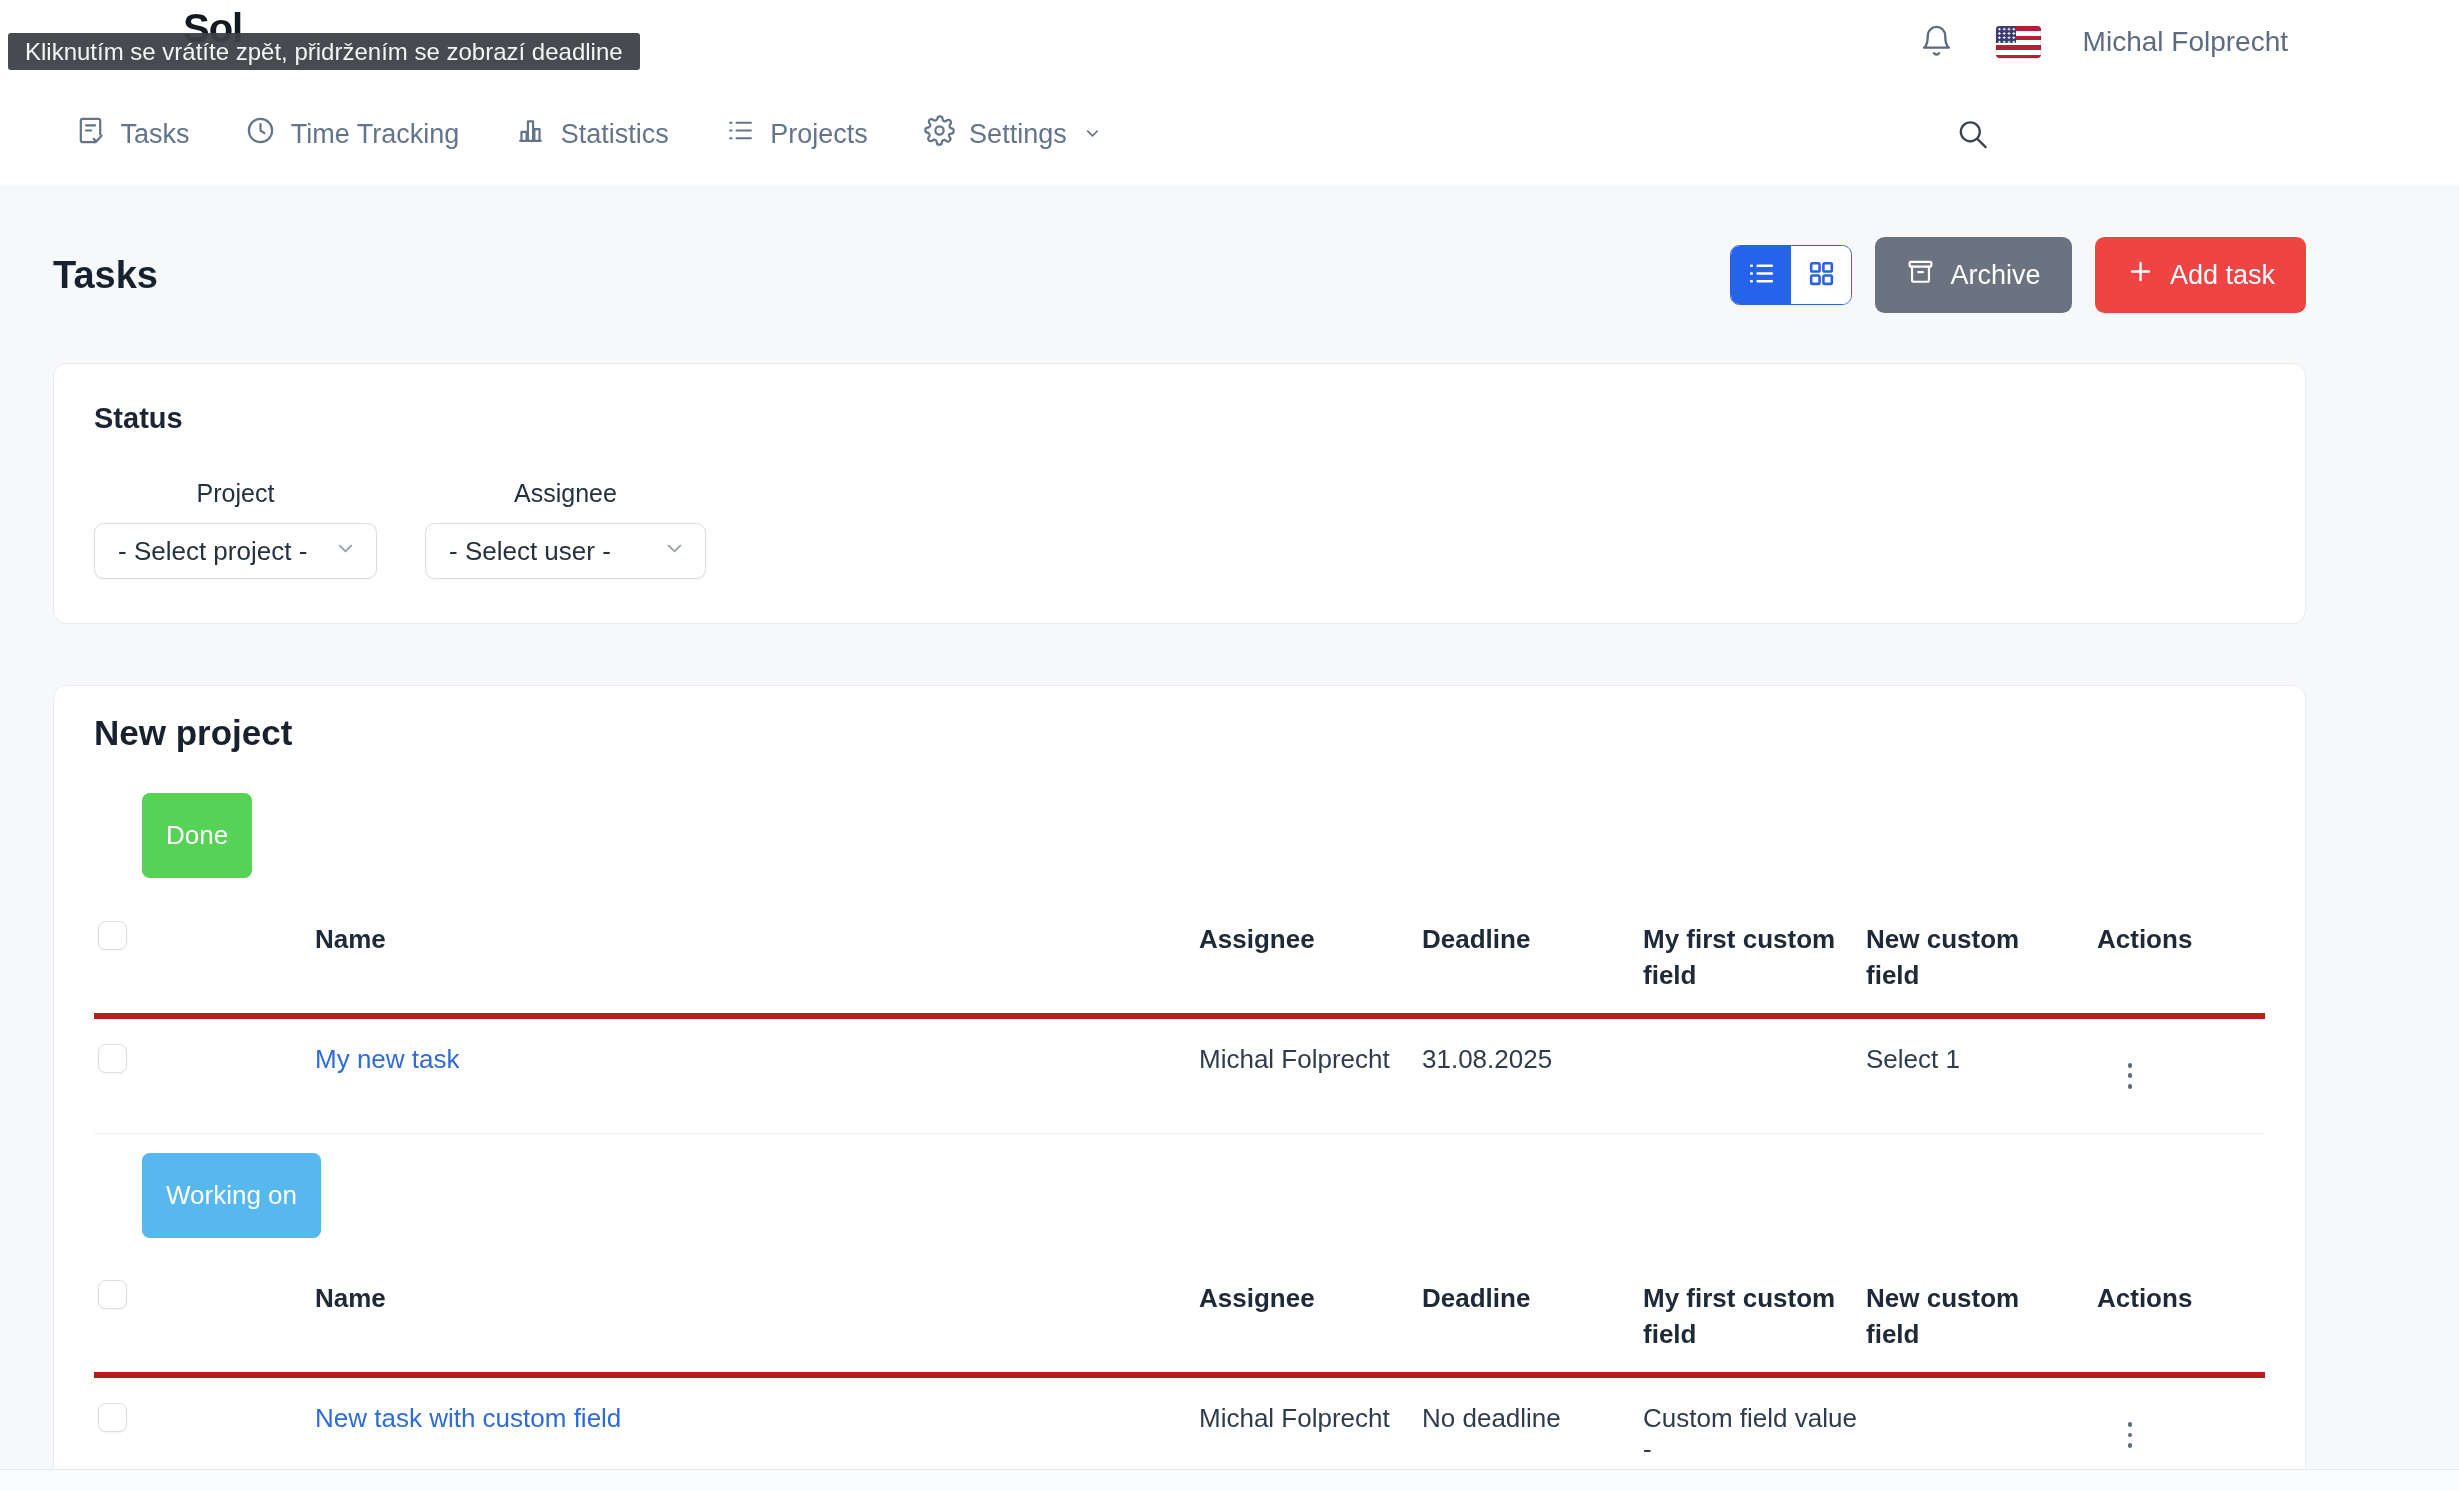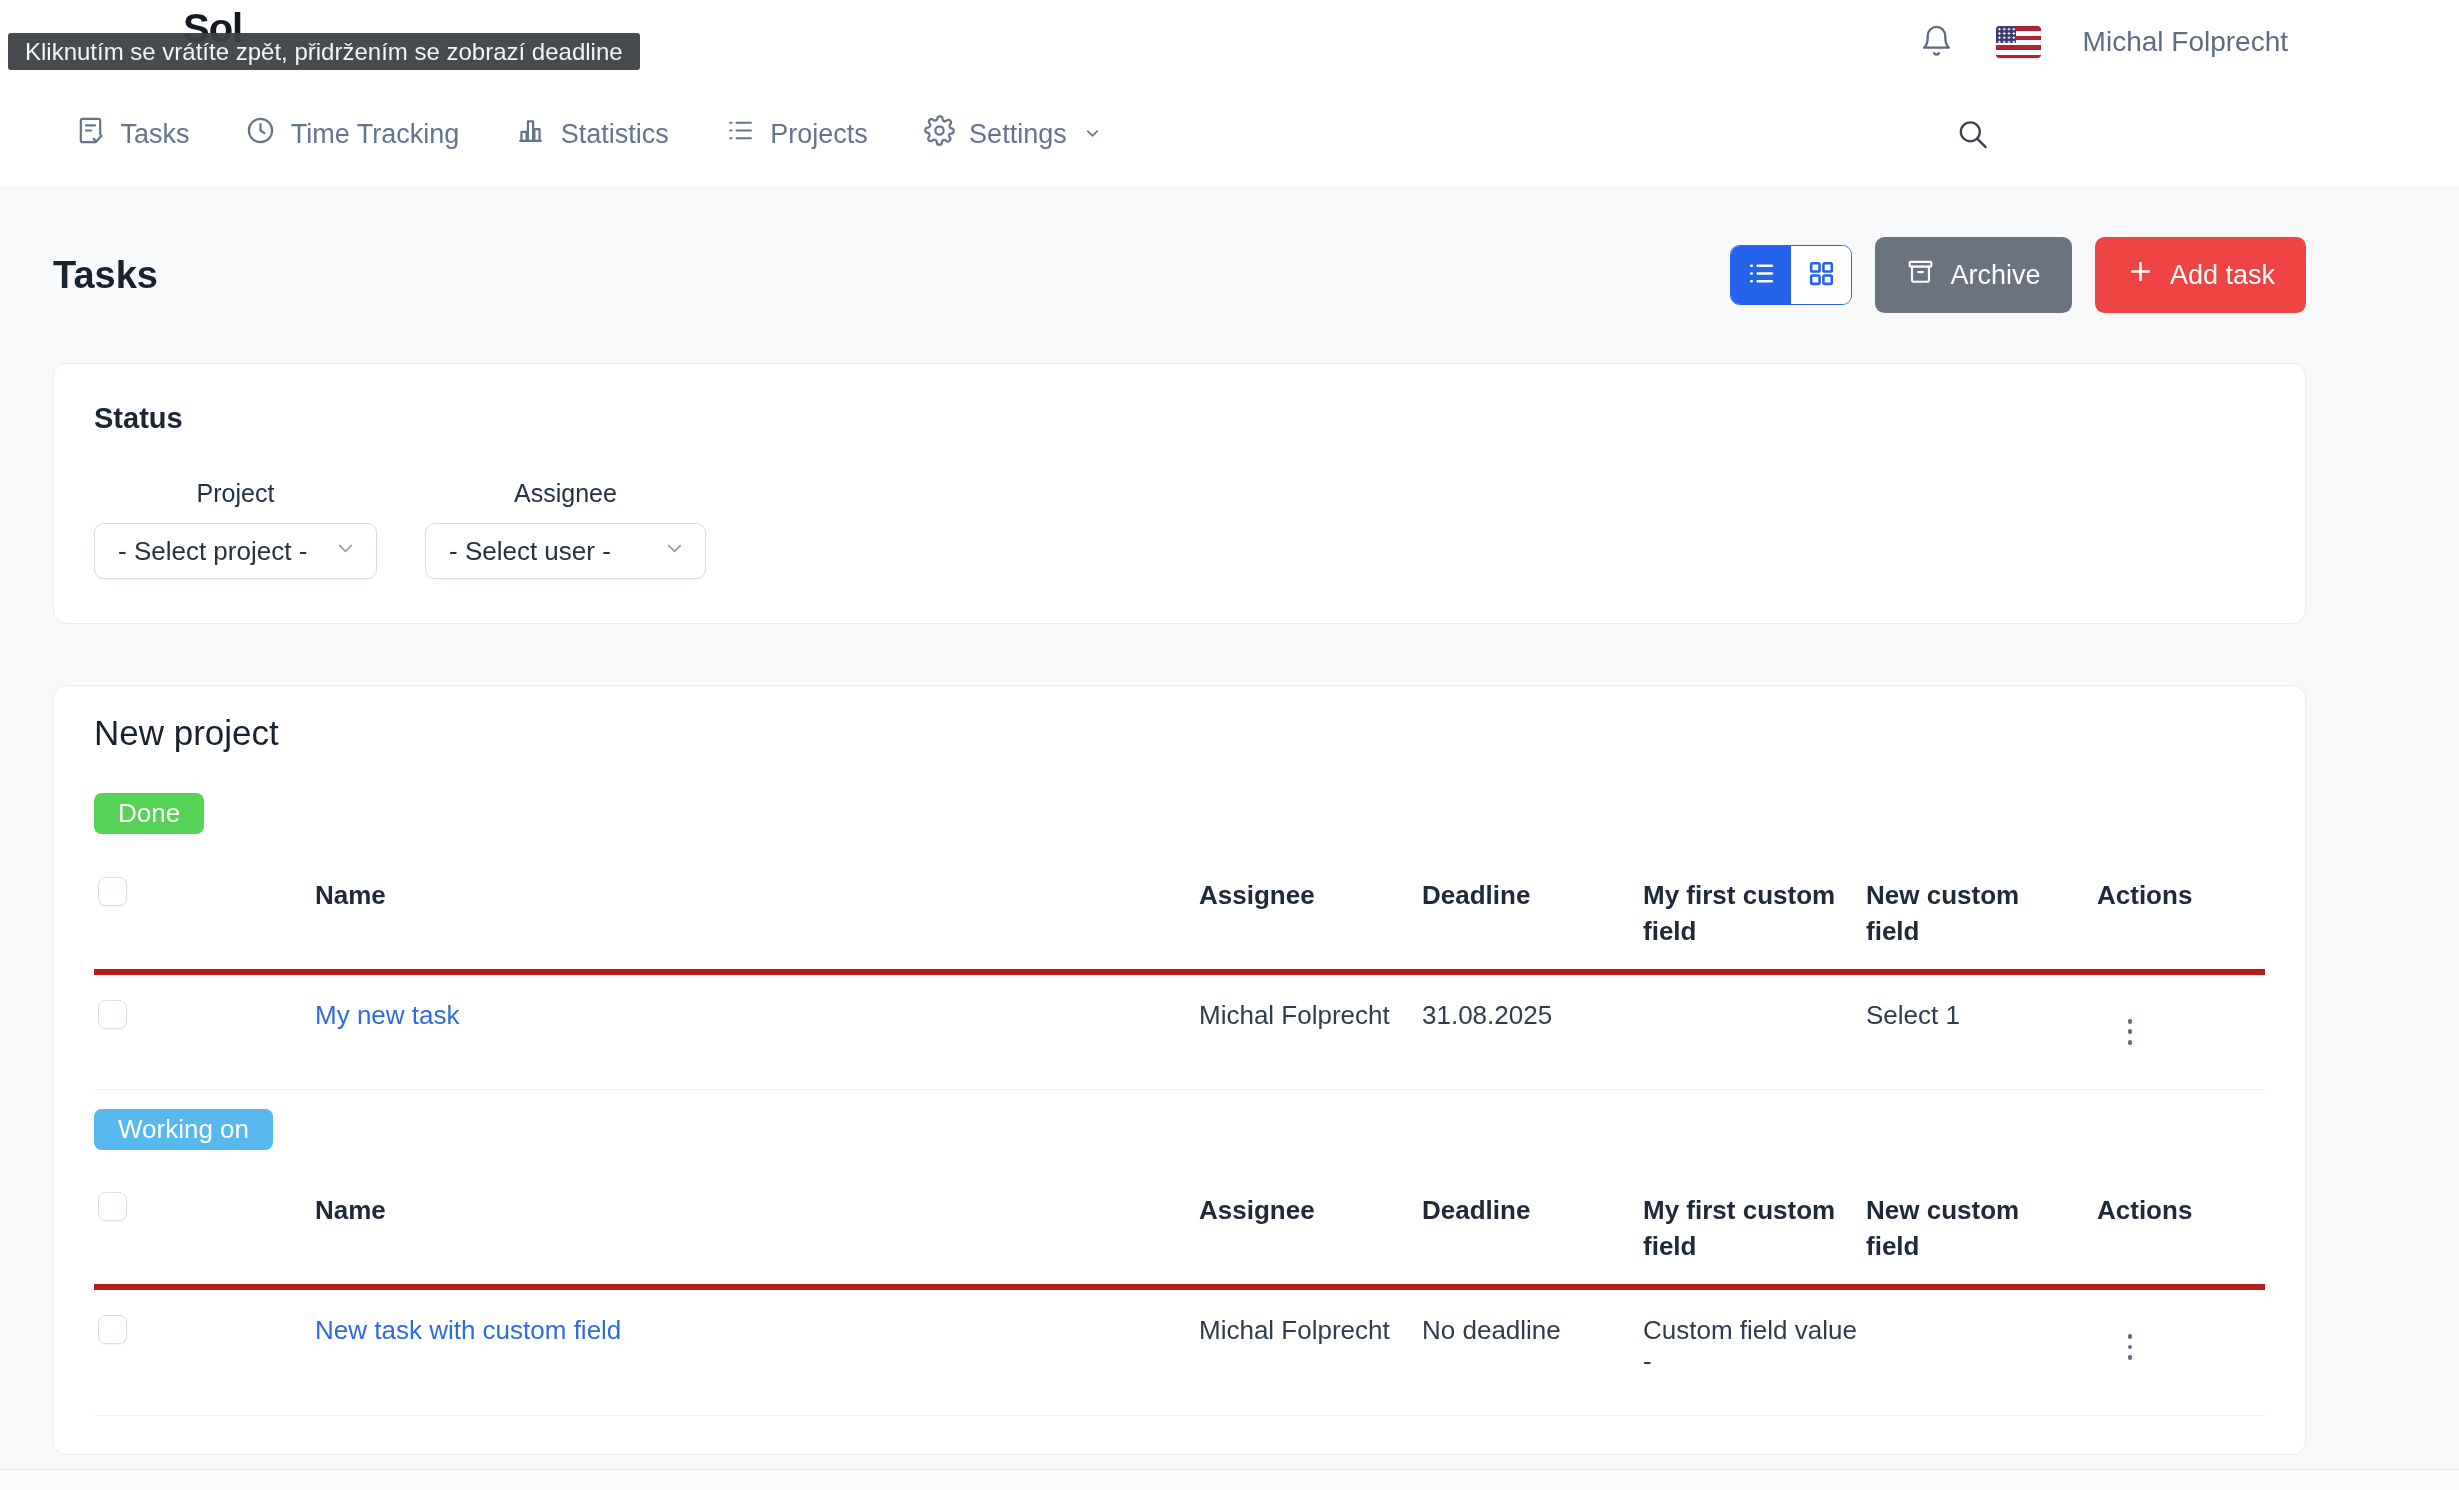--- a/index.html
+++ b/index.html
@@ -50,22 +50,22 @@
   .filter-card{ margin-top:50px; padding:38px 40px 44px; }
   .filter-heading{ font-size:29px; font-weight:800; color:#1b2533; margin-bottom:44px; }
   .filter-fields{ display:flex; gap:48px;text-align:center; }
   .ffield .flabel{ font-size:25px; color:#243142; margin-bottom:15.4px; }
   .select{ height:56px; border:1px solid #d8dde3; border-radius:9.6px; background:#fff; display:flex; align-items:center; justify-content:space-between; padding:0 19px 0 23px; font-size:26px; color:#27323f; cursor:pointer; box-shadow:0 1px 1.9px rgba(16,24,40,.04);}
   .select svg{ width:23px; height:23px; color:#99a2ad; margin-left:25px;}
   .sel-project{ width:283px;} .sel-user{ width:281px;} .sel-status{ width:288px;}
 
   
   .project-card{ margin-top:61px; padding:27px 40px 38px; }
-  h2.project-title{ font-size:35px; font-weight:400; color:#18212e; margin-bottom:40px; }
-  .badge{ display:inline-block; padding:5px 24px; border-radius:7.7px; color:#ffffff; font-size:26px; cursor:default;}
+  h2.project-title{ font-size:35px; font-weight:700; color:#18212e; margin-bottom:40px; }
+  .badge{ display:inline-block; padding:27px 24px; border-radius:7.7px; color:#ffffff; font-size:26px; cursor:default;margin-left:48px;}
   .badge-done{ background:#56d356; }
   .badge-working{ background:#57b8ee; margin-top:19px; }
 
   .task-table{ width:100%; margin-top:29px; }
   .trow{ display:grid; grid-template-columns:221px 884px 223px 221px 223px 231px minmax(0,1fr); align-items:start; }
   .thead{ padding:13.4px 0 19px; border-bottom:6px solid #b91c1c; }
   .thead .th{ font-size:26px; font-weight:700; color:#1f2937; line-height:1.4; padding-right:29px;}
   .drow{ padding:25px 0 38px; border-bottom:1px solid #eef1f5; font-size:26px; color:#303c4d; }
   .tcell{ overflow:hidden; }
   .task-link{ color:#2e6bdb; cursor:pointer; text-decoration:none; }

